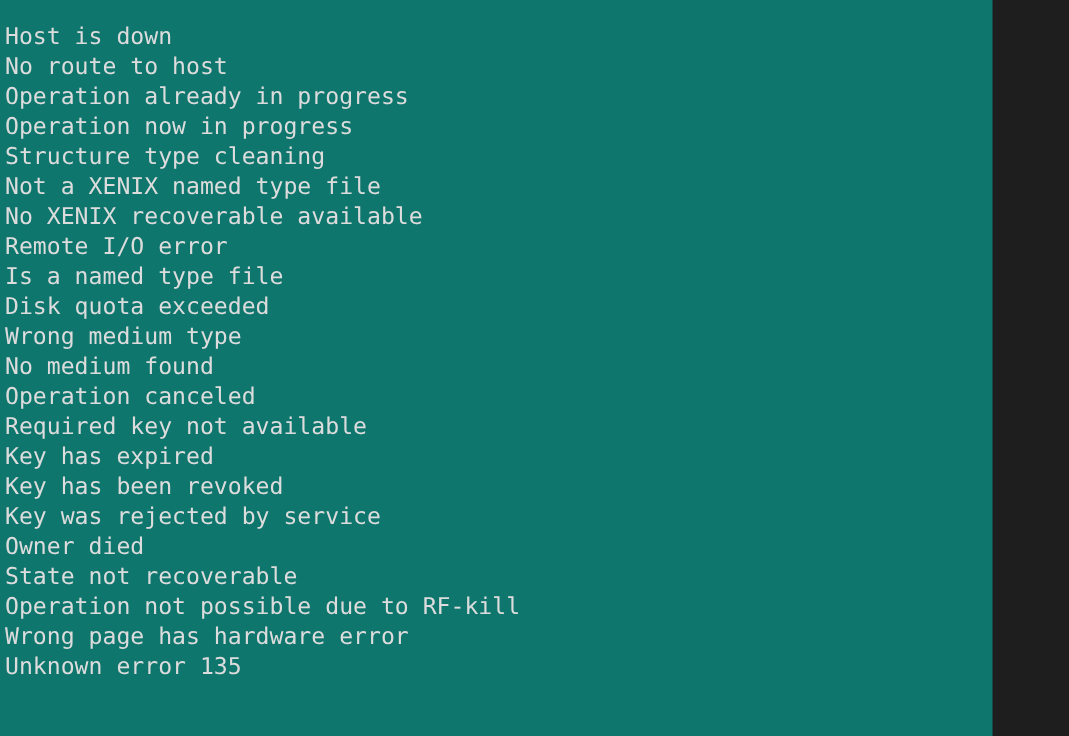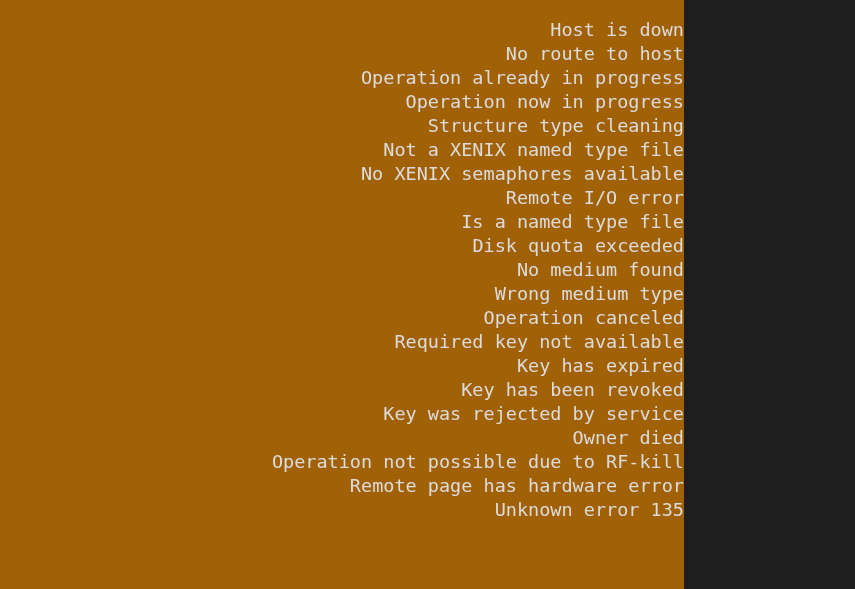--- a/index.html
+++ b/index.html
@@ -8,28 +8,27 @@
     padding: 0;
   }
   body {
     width: 855px;
     height: 589px;
     overflow: hidden;
     background: #1e1e1e;
     font-family: "DejaVu Sans Mono", "Liberation Mono", monospace;
   }
   #terminal {
-    width: 684px;
+    width: 794px;
     height: 589px;
     box-sizing: border-box;
-    background: #a16207;
+    background: #0f766e;
     color: #dcdcdc;
     padding: 4px 0 0 4px;
     overflow: hidden;
-    text-align: right;
   }
   #terminal-output {
     margin: 0;
     padding: 0;
     list-style: none;
   }
   .term-line {
     font-family: "DejaVu Sans Mono", "Liberation Mono", monospace;
     font-size: 18.5px;
     line-height: 24px;
@@ -47,29 +46,30 @@
 <body>
 
 <div id="terminal">
   <div id="terminal-output">
     <div class="term-line">Host is down</div>
     <div class="term-line">No route to host</div>
     <div class="term-line">Operation already in progress</div>
     <div class="term-line">Operation now in progress</div>
     <div class="term-line">Structure type cleaning</div>
     <div class="term-line">Not a XENIX named type file</div>
-    <div class="term-line">No XENIX semaphores available</div>
+    <div class="term-line">No XENIX recoverable available</div>
     <div class="term-line">Remote I/O error</div>
     <div class="term-line">Is a named type file</div>
     <div class="term-line">Disk quota exceeded</div>
+    <div class="term-line">Wrong medium type</div>
     <div class="term-line">No medium found</div>
-    <div class="term-line">Wrong medium type</div>
     <div class="term-line">Operation canceled</div>
     <div class="term-line">Required key not available</div>
     <div class="term-line">Key has expired</div>
     <div class="term-line">Key has been revoked</div>
     <div class="term-line">Key was rejected by service</div>
     <div class="term-line">Owner died</div>
+    <div class="term-line">State not recoverable</div>
     <div class="term-line">Operation not possible due to RF-kill</div>
-    <div class="term-line">Remote page has hardware error</div>
+    <div class="term-line">Wrong page has hardware error</div>
     <div class="term-line">Unknown error 135</div>
   </div>
 </div>
 
 </body></html>

